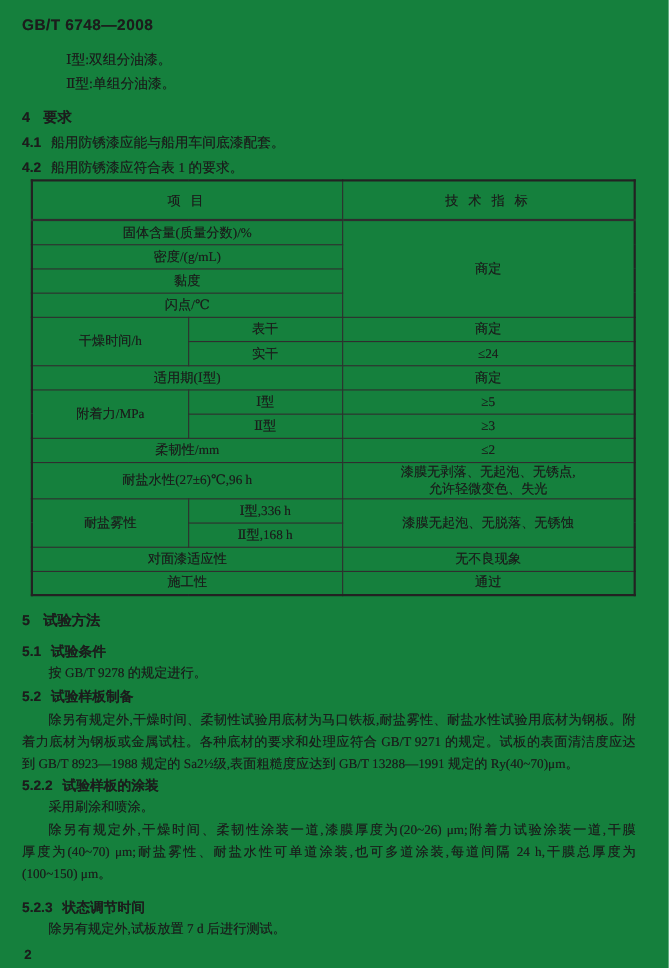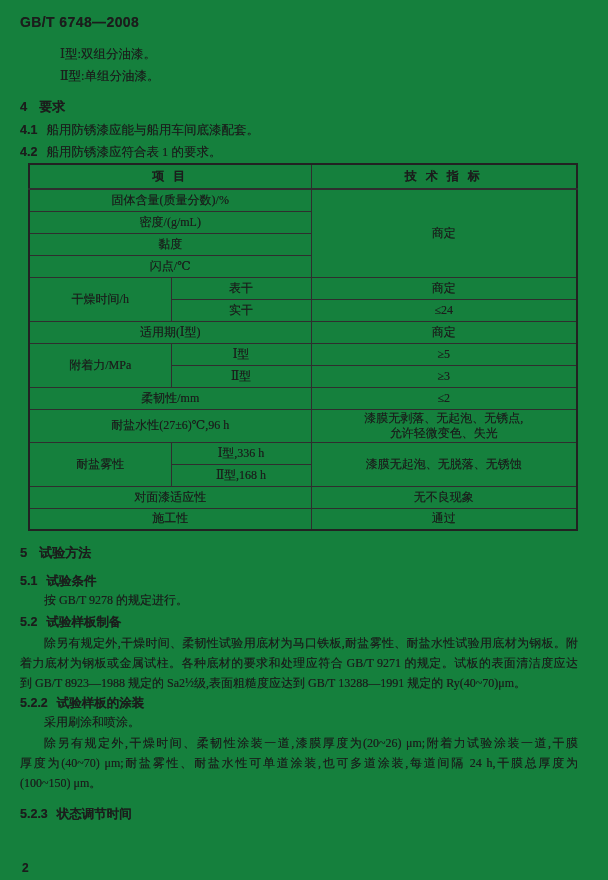--- a/index.html
+++ b/index.html
@@ -33,21 +33,21 @@
     margin: 3px 0 0 8px; width: 550px;
     border-collapse: collapse; table-layout: fixed;
     border: 2px solid #222;
   }
   table.req td {
     border: 1px solid #2e2e2e;
     text-align: center; vertical-align: middle;
     font-size: 12px; height: 22px; padding: 1px 4px;
     line-height: 15px;
   }
-  tr.hdr td { height: 25px; font-weight: bold; letter-spacing: 3px; border-bottom-width: 2px; }
+  tr.hdr td { height: 36px; font-weight: normal; letter-spacing: 3px; border-bottom-width: 2px; }
   td.tall2 { height: 34px; }
   .subhead {
     font-weight: bold; font-size: 12.5px; line-height: 16px;
     font-family: "Liberation Sans","DejaVu Sans",sans-serif;
   }
   .subhead .num { margin-right: 9px; }
   .mt13{margin-top:13px}.mt11{margin-top:11px}.mt6{margin-top:6px}
   .mt5{margin-top:5px}.mt3{margin-top:3px}.mt2{margin-top:2px}.mt1{margin-top:13px}
   .body-line { margin-top: 3px; font-size: 12px; line-height: 16px; text-indent: 24px; }
   .para { margin-top: 3px; }
@@ -185,16 +185,17 @@
   <div class="body-line mt3">采用刷涂和喷涂。</div>
   <div class="para mt1">
     <div class="pline first jfill">除另有规定外,干燥时间、柔韧性涂装一道,漆膜厚度为(20~26) μm;附着力试验涂装一道,干膜</div>
     <div class="pline jfill">厚度为(40~70) μm;耐盐雾性、耐盐水性可单道涂装,也可多道涂装,每道间隔 24 h,干膜总厚度为</div>
     <div class="pline">(100~150) μm。</div>
   </div>
 
   <div class="subhead mt1">
     <span class="num">5.2.3</span><span>状态调节时间</span>
   </div>
+  <div class="body-line mt2">除另有规定外,试板放置 7 d 后进行测试。</div>
 
   <div class="page-num">2</div>
 
 </div>
 
 </body></html>

